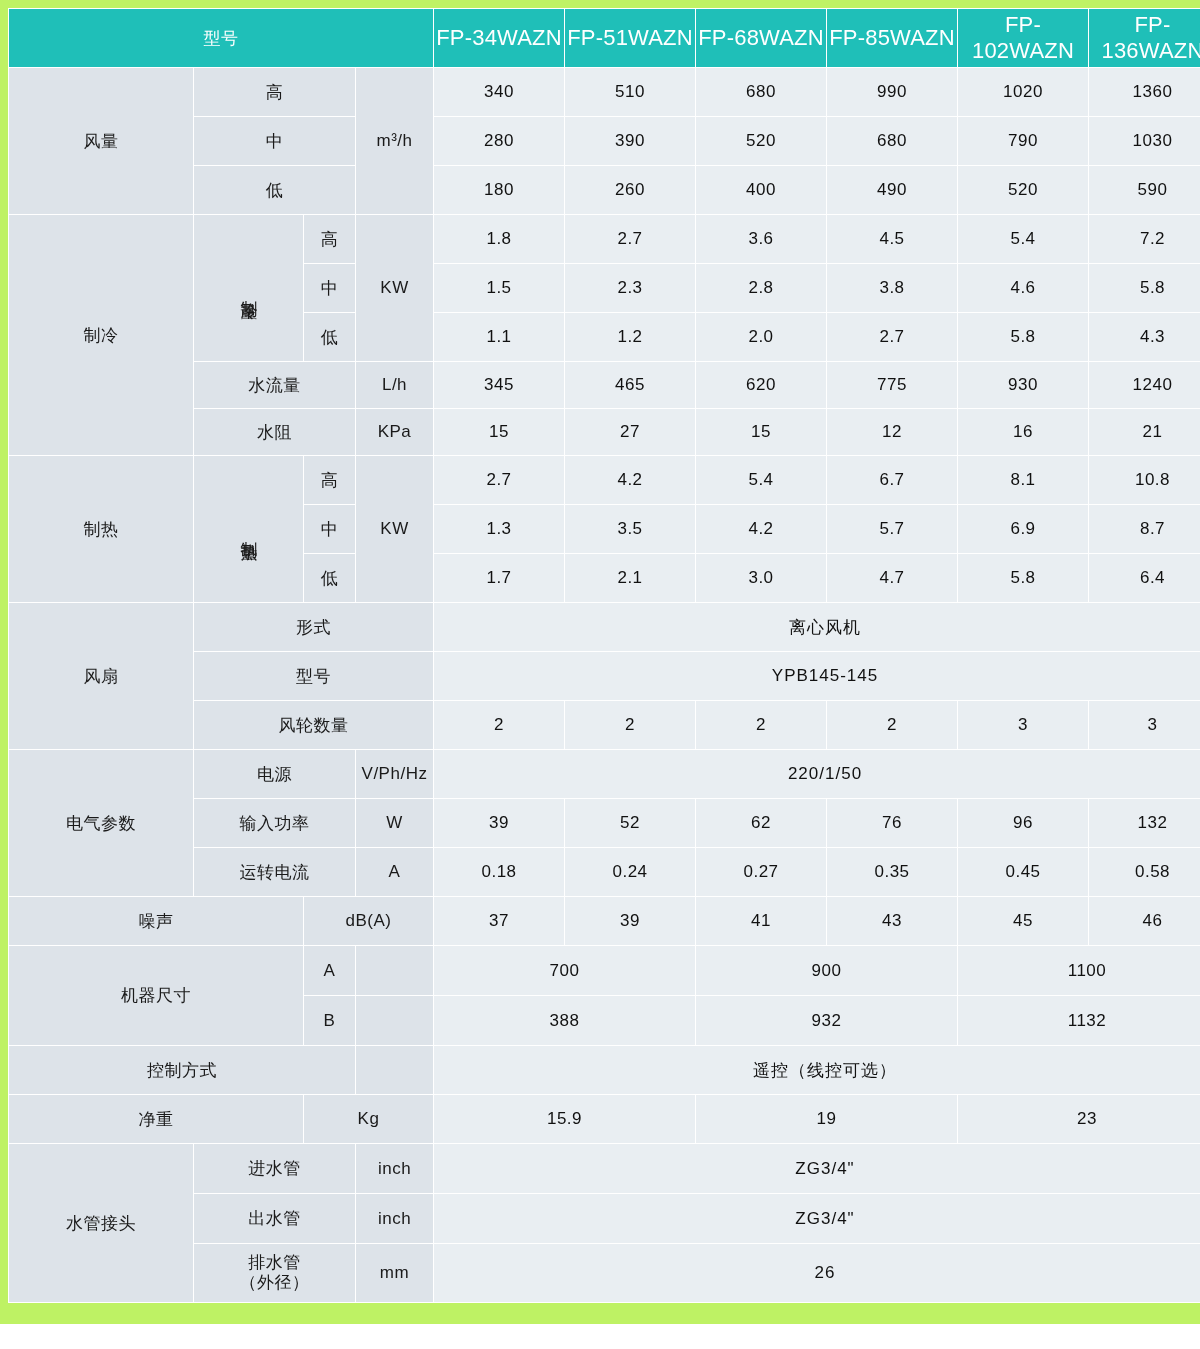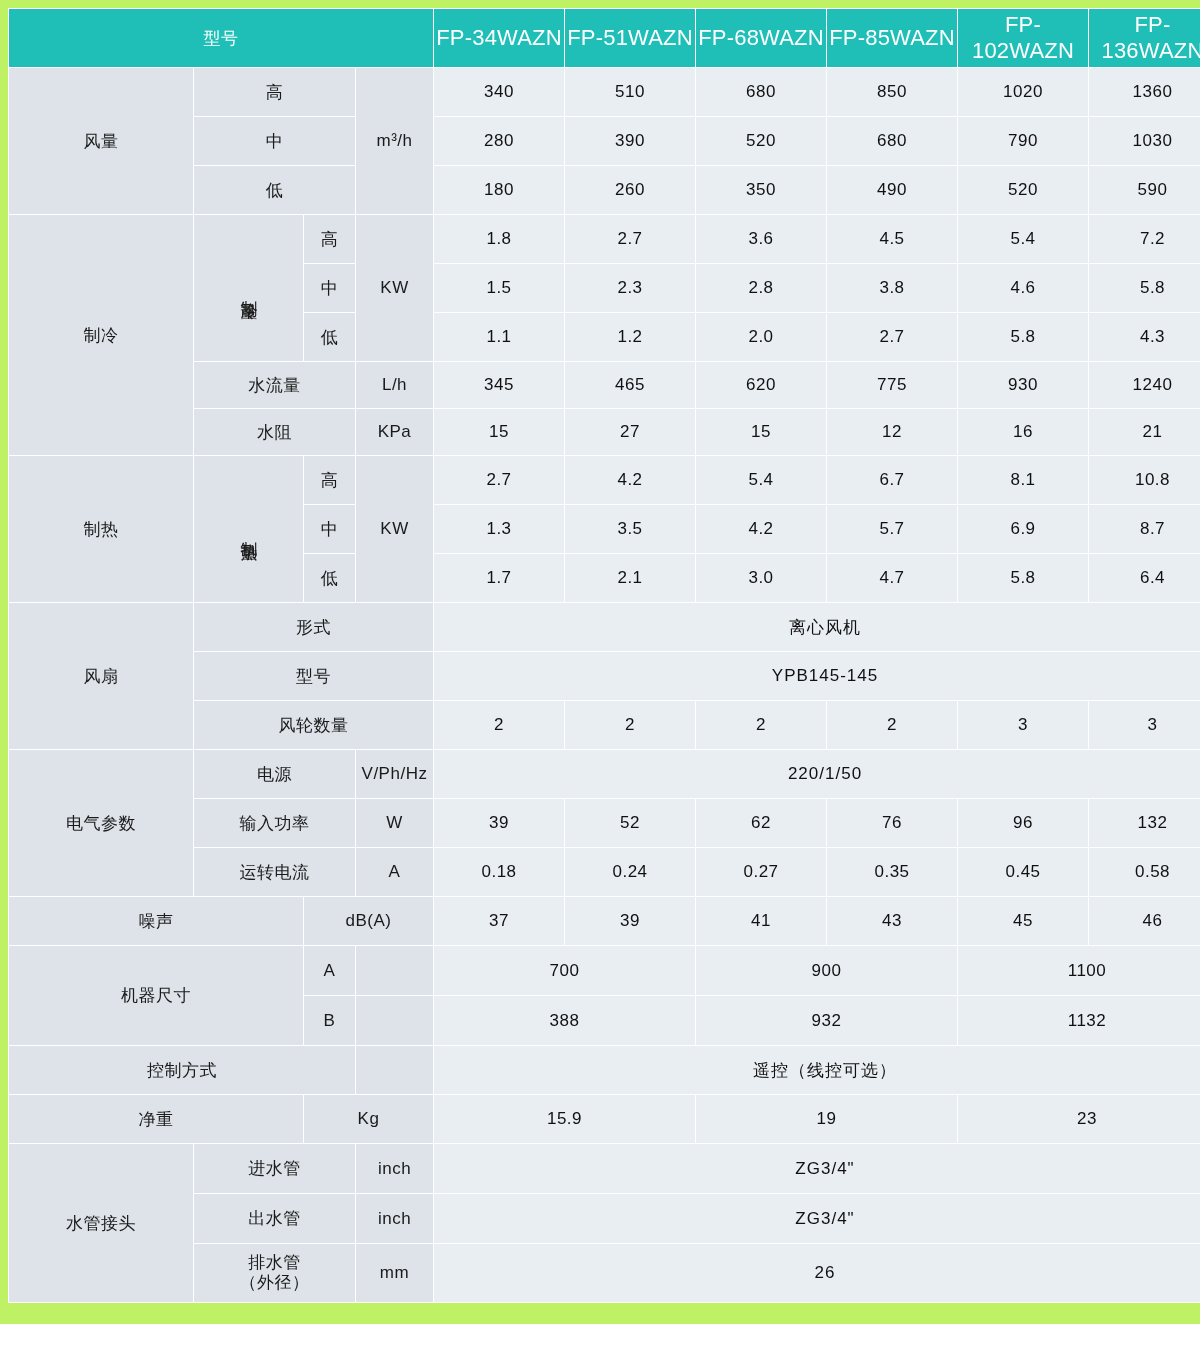--- a/index.html
+++ b/index.html
@@ -124,38 +124,38 @@
     <th class="hdr model-name">FP-136WAZN</th>
   </tr>
 
   <tr>
     <td class="lbl1" rowspan="3">风量</td>
     <td class="lbl2" colspan="2" style="height:48px">高</td>
     <td class="unit" rowspan="3">m³/h</td>
     <td class="val">340</td>
     <td class="val">510</td>
     <td class="val">680</td>
-    <td class="val">850</td>
+    <td class="val">990</td>
     <td class="val">1020</td>
     <td class="val">1360</td>
   </tr>
   <tr>
     <td class="lbl2" colspan="2" style="height:48px">中</td>
     <td class="val">280</td>
     <td class="val">390</td>
     <td class="val">520</td>
     <td class="val">680</td>
     <td class="val">790</td>
     <td class="val">1030</td>
   </tr>
   <tr>
     <td class="lbl2" colspan="2" style="height:48px">低</td>
     <td class="val">180</td>
     <td class="val">260</td>
-    <td class="val">350</td>
+    <td class="val">400</td>
     <td class="val">490</td>
     <td class="val">520</td>
     <td class="val">590</td>
   </tr>
 
   <tr>
     <td class="lbl1" rowspan="5">制冷</td>
     <td class="lbl3" rowspan="3"><span class="vert">制冷量</span></td>
     <td class="lbl3" style="height:48px">高</td>
     <td class="unit" rowspan="3">KW</td>

